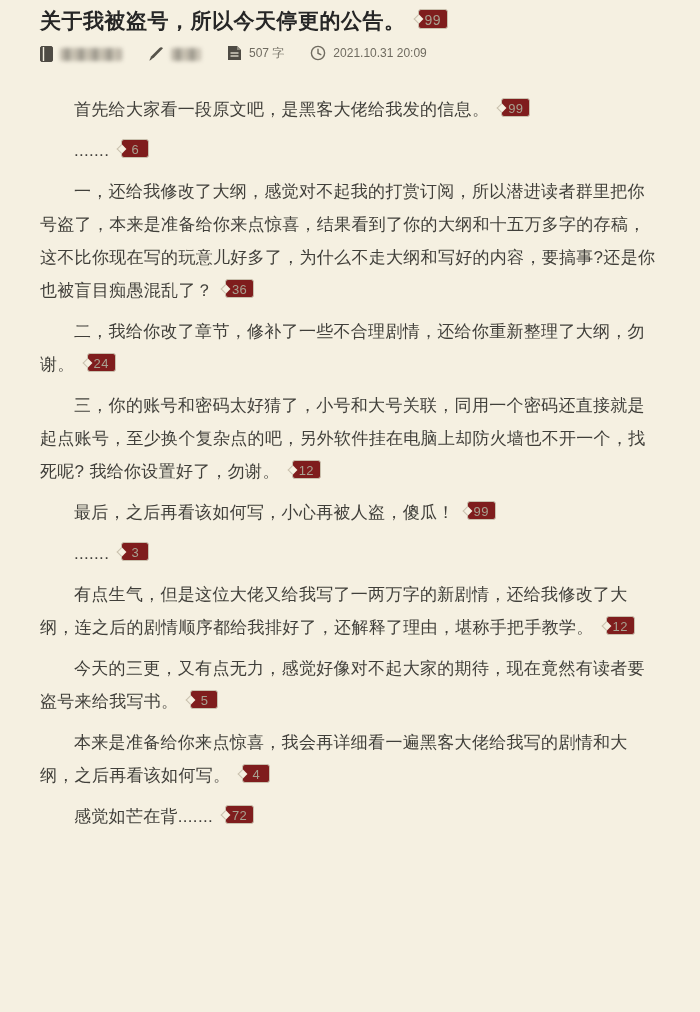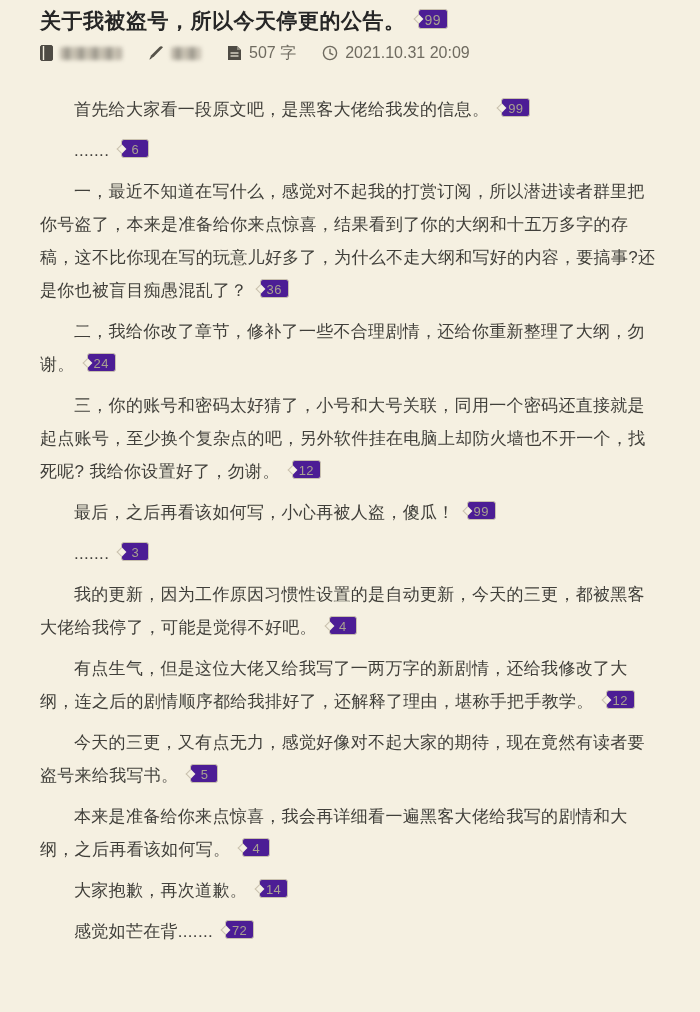--- a/index.html
+++ b/index.html
@@ -30,44 +30,44 @@
     line-height: 18px;
     border: 1px solid #c9c1ae;
     border-radius: 3px;
     color: #a8a190;
     font-size: 13px;
     font-weight: normal;
     text-align: center;
     margin-left: 12px;
     text-indent: 0;
     vertical-align: 2px;
-    background: #4c1d95;
+    background: #7f1d1d;
     cursor: pointer;
   }
   .badge::before {
     content: "";
     position: absolute;
     left: -4px;
     top: 50%;
     width: 6px;
     height: 6px;
     background: #f5f0e1;
     border-left: 1px solid #c9c1ae;
     border-bottom: 1px solid #c9c1ae;
     transform: translateY(-50%) rotate(45deg);
   }
   .title .badge { height: 20px; line-height: 19px; font-size: 14px; vertical-align: 3px; }
 
   
   .meta {
     margin-top: 10px;
     display: flex;
-    align-items: center;
+    align-items: flex-end;
     gap: 26px;
-    font-size: 16px;
+    font-size: 12px;
     color: #6f6b60;
     line-height: 18px;
   }
   .meta-item { display: flex; align-items: center; gap: 7px; }
   .meta-item svg { display: block; }
   .redacted {
     display: inline-block;
     height: 13px;
     border-radius: 2px;
     background: repeating-linear-gradient(90deg, #b6afa1 0 5px, #8d897e 5px 10px, #c4bdae 10px 14px);
@@ -139,38 +139,36 @@
       </span>
       <span>2021.10.31 20:09</span>
     </span>
   </div>
 
   <div class="content">
   <p><span class="ptext">首先给大家看一段原文吧，是黑客大佬给我发的信息。</span><span class="badge"><span class="badge-num">99</span></span></p>
 
   <p><span class="ptext">.......</span><span class="badge"><span class="badge-num">6</span></span></p>
 
-  <p><span class="ptext">一，最近不知道在写什么，感觉对不起我的打赏订阅，所以潜进读者群里把你号盗了，本来是准备给你来点惊喜，结果看到了你的大纲和十五万多字的存稿，这不比你现在写的玩意儿好多了，为什么不走大纲和写好的内容，要搞事?还是你也被盲目痴愚混乱了？</span><span class="badge"><span class="badge-num">36</span></span></p>
+  <p><span class="ptext">一，还给我修改了大纲，感觉对不起我的打赏订阅，所以潜进读者群里把你号盗了，本来是准备给你来点惊喜，结果看到了你的大纲和十五万多字的存稿，这不比你现在写的玩意儿好多了，为什么不走大纲和写好的内容，要搞事?还是你也被盲目痴愚混乱了？</span><span class="badge"><span class="badge-num">36</span></span></p>
 
   <p><span class="ptext">二，我给你改了章节，修补了一些不合理剧情，还给你重新整理了大纲，勿谢。</span><span class="badge"><span class="badge-num">24</span></span></p>
 
   <p><span class="ptext">三，你的账号和密码太好猜了，小号和大号关联，同用一个密码还直接就是起点账号，至少换个复杂点的吧，另外软件挂在电脑上却防火墙也不开一个，找死呢? 我给你设置好了，勿谢。</span><span class="badge"><span class="badge-num">12</span></span></p>
 
   <p><span class="ptext">最后，之后再看该如何写，小心再被人盗，傻瓜！</span><span class="badge"><span class="badge-num">99</span></span></p>
 
   <p><span class="ptext">.......</span><span class="badge"><span class="badge-num">3</span></span></p>
 
-  <p><span class="ptext">我的更新，因为工作原因习惯性设置的是自动更新，今天的三更，都被黑客大佬给我停了，可能是觉得不好吧。</span><span class="badge"><span class="badge-num">4</span></span></p>
 
   <p><span class="ptext">有点生气，但是这位大佬又给我写了一两万字的新剧情，还给我修改了大纲，连之后的剧情顺序都给我排好了，还解释了理由，堪称手把手教学。</span><span class="badge"><span class="badge-num">12</span></span></p>
 
   <p><span class="ptext">今天的三更，又有点无力，感觉好像对不起大家的期待，现在竟然有读者要盗号来给我写书。</span><span class="badge"><span class="badge-num">5</span></span></p>
 
 
   <p><span class="ptext">本来是准备给你来点惊喜，我会再详细看一遍黑客大佬给我写的剧情和大纲，之后再看该如何写。</span><span class="badge"><span class="badge-num">4</span></span></p>
 
-  <p><span class="ptext">大家抱歉，再次道歉。</span><span class="badge"><span class="badge-num">14</span></span></p>
 
 
   <p><span class="ptext">感觉如芒在背.......</span><span class="badge"><span class="badge-num">72</span></span></p>
 </div>
 
 </div>
 
 </body></html>

